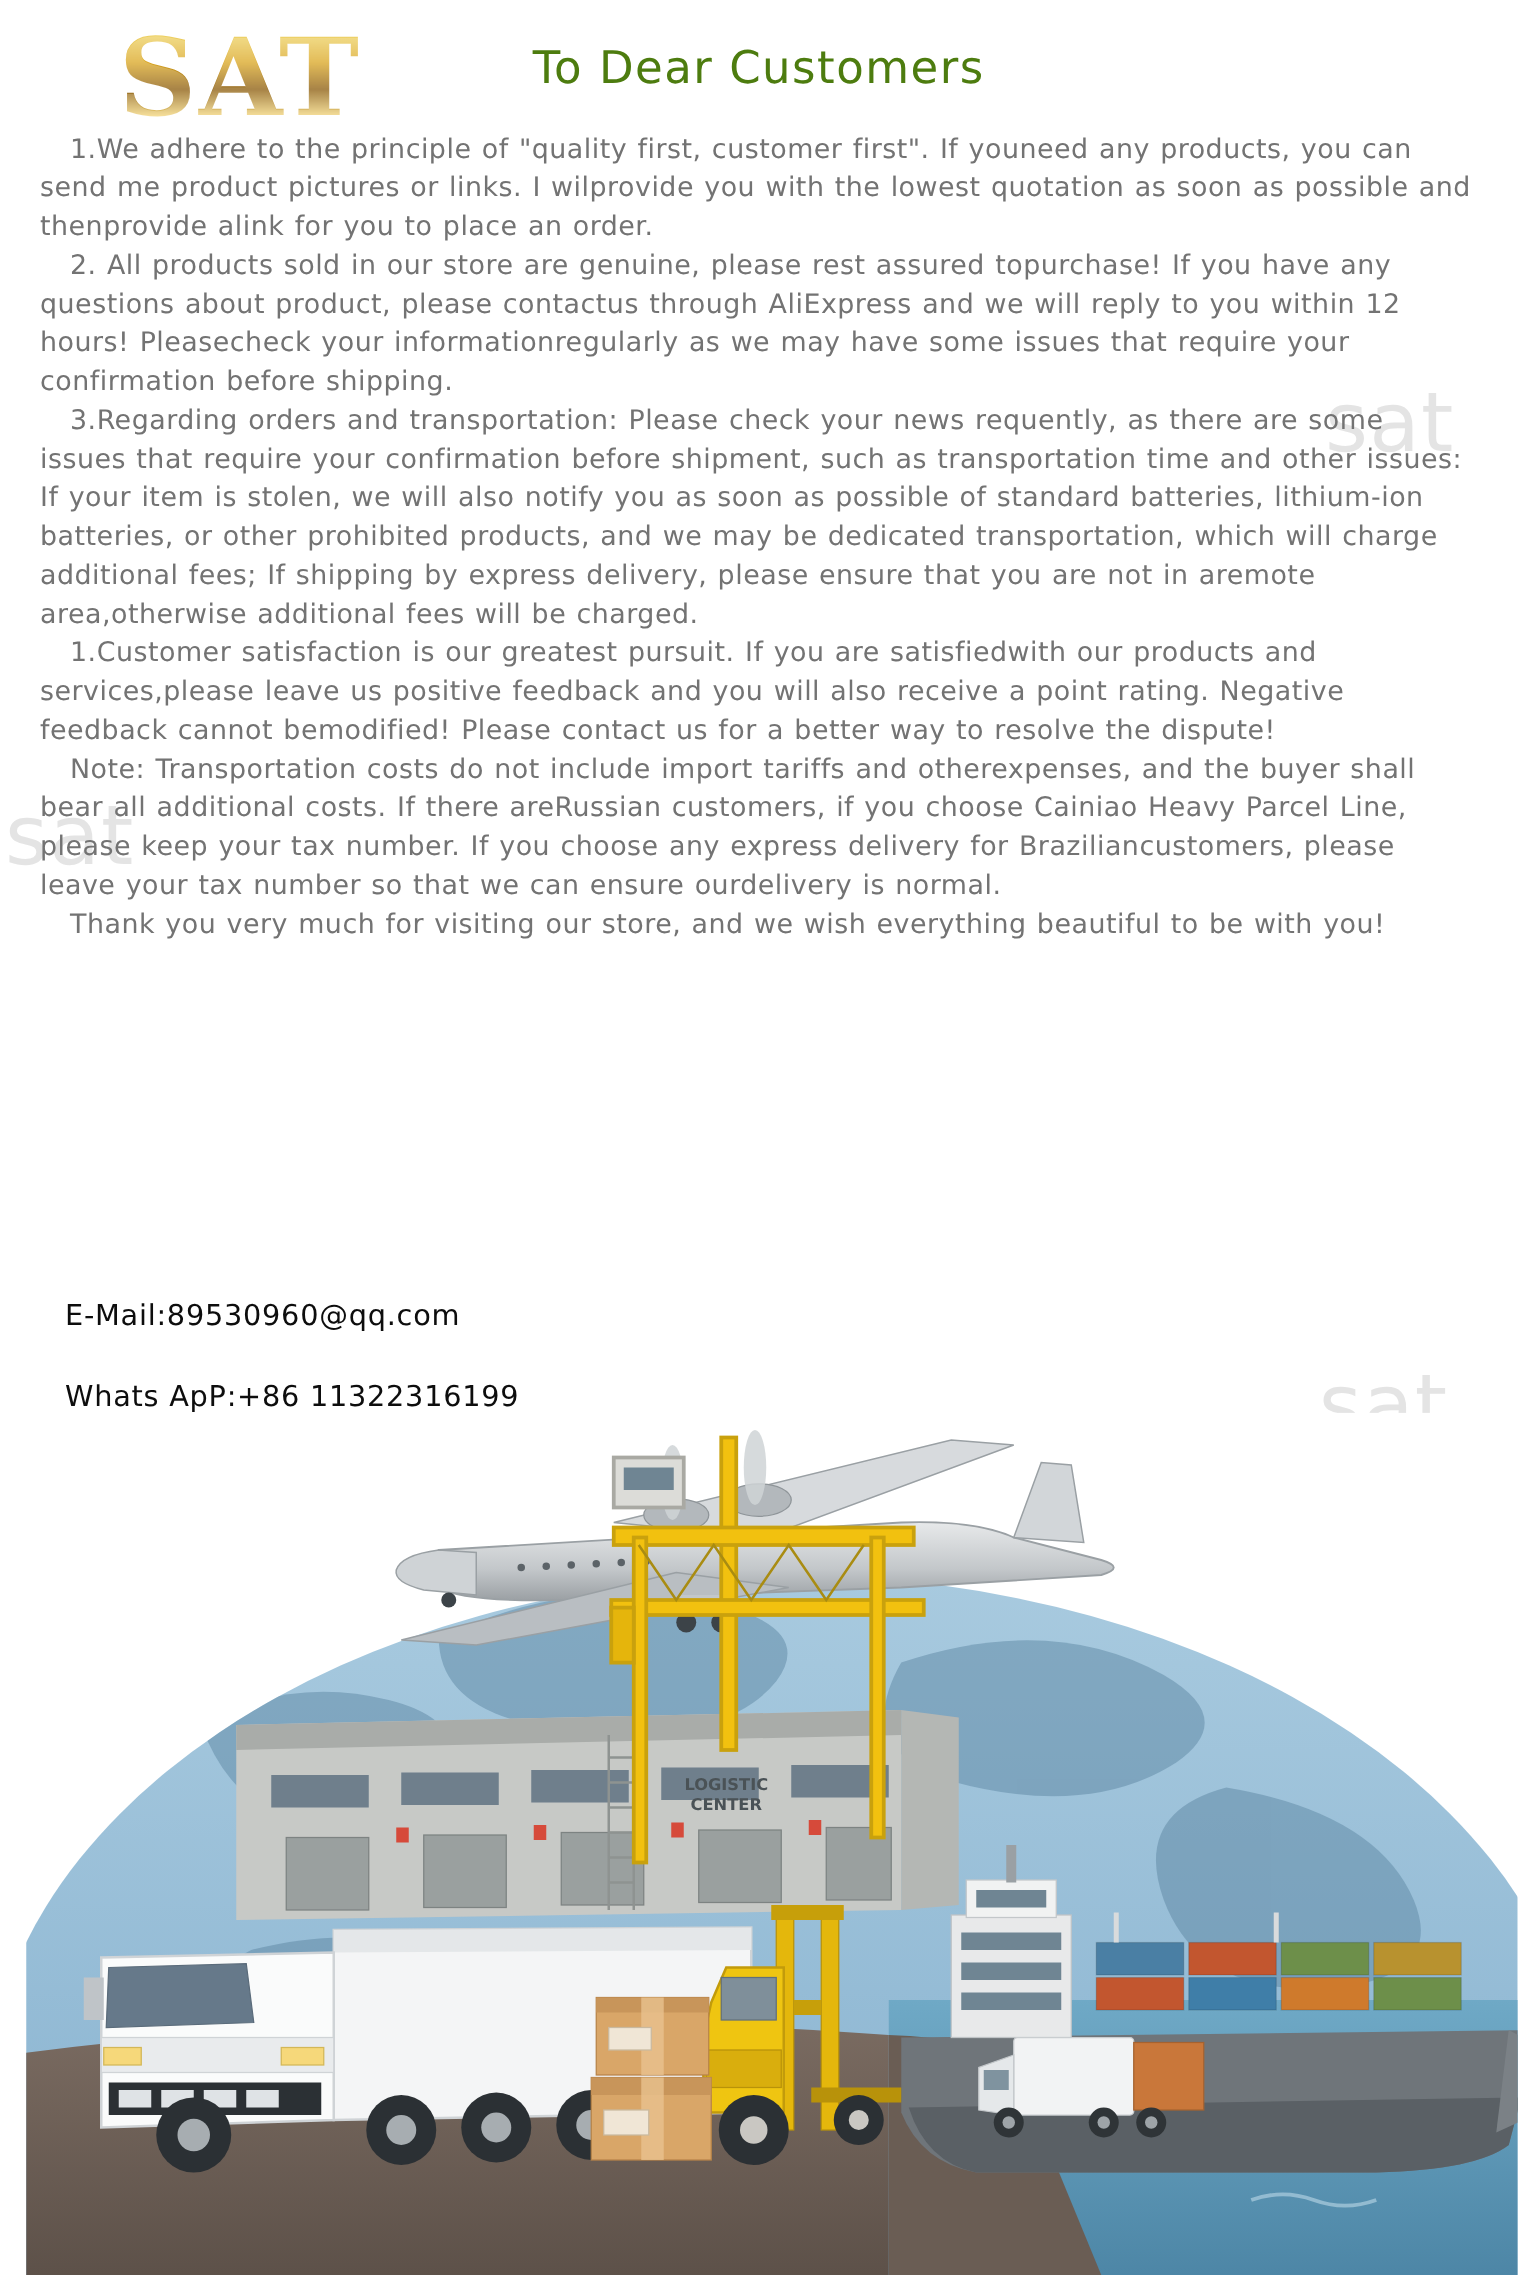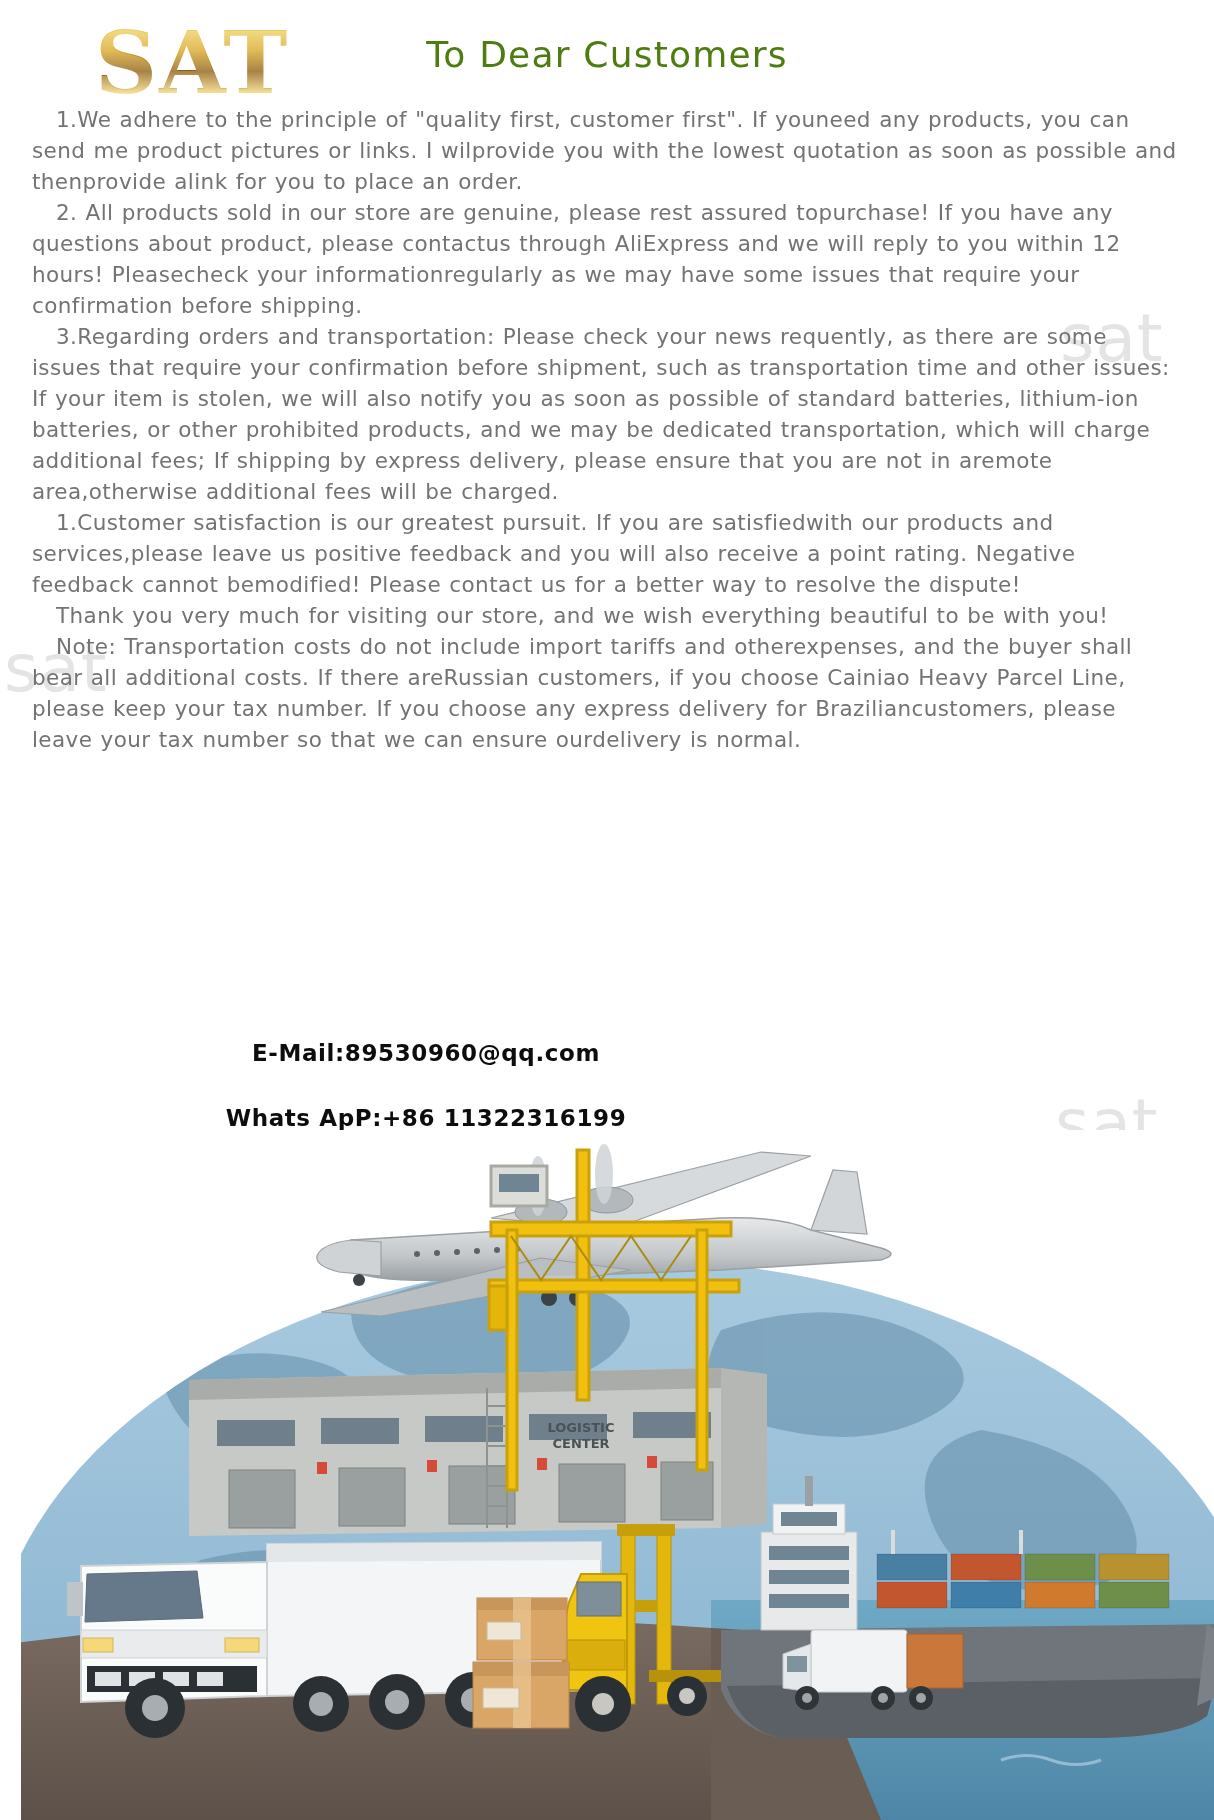--- a/index.html
+++ b/index.html
@@ -75,27 +75,26 @@
   }
   .body-copy p {
     margin: 0 0 0 0;
     text-indent: 24px;
     word-spacing: 1px;
   }
 
   
   .contact {
     position: absolute;
-    left: 76px;
+    left: 52px;
     width: 700px;
     font-size: 23px;
-    font-weight: 700;
+    font-weight: 400;
     letter-spacing: 0.6px;
     color: #0d0d0d;
-    text-align: center;
   }
   .contact.email  { top: 1040px; }
   .contact.whats  { top: 1105px; }
 
   
   .illustration {
     position: absolute;
     left: 0;
     top: 1130px;
     width: 1214px;
@@ -114,22 +113,22 @@
 
 <div class="sat-logo">SAT</div>
 
 <div class="title">To Dear Customers</div>
 
 <div class="body-copy">
   <p>1.We adhere to the principle of "quality first, customer first". If youneed any products, you can send me product pictures or links. I wilprovide you with the lowest quotation as soon as possible and thenprovide alink for you to place an order.</p>
   <p>2. All products sold in our store are genuine, please rest assured topurchase! If you have any questions about product, please contactus through AliExpress and we will reply to you within 12 hours! Pleasecheck your informationregularly as we may have some issues that require your confirmation before shipping.</p>
   <p>3.Regarding orders and transportation: Please check your news requently, as there are some issues that require your confirmation before shipment, such as transportation time and other issues: If your item is stolen, we will also notify you as soon as possible of standard batteries, lithium-ion batteries, or other prohibited products, and we may be dedicated transportation, which will charge additional fees;  If shipping by express delivery, please ensure that you are not in aremote area,otherwise additional fees will be charged.</p>
   <p>1.Customer satisfaction is our greatest pursuit. If you are satisfiedwith our products and services,please leave us positive feedback and you will also receive a point rating. Negative feedback cannot bemodified! Please contact us for a better way to resolve the dispute!</p>
+  <p>Note: Transportation costs do not include import tariffs and otherexpenses, and the buyer shall bear all additional costs. If there areRussian customers, if you choose Cainiao Heavy Parcel Line, please keep your tax number. If you choose any express delivery for Braziliancustomers, please leave your tax number so that we can ensure ourdelivery is normal.</p>
   <p>Thank you very much for visiting our store, and we wish everything beautiful to be with you!</p>
-  <p>Note: Transportation costs do not include import tariffs and otherexpenses, and the buyer shall bear all additional costs. If there areRussian customers, if you choose Cainiao Heavy Parcel Line, please keep your tax number. If you choose any express delivery for Braziliancustomers, please leave your tax number so that we can ensure ourdelivery is normal.</p>
 </div>
 
 <div class="contact email">E-Mail:89530960@qq.com</div>
 <div class="contact whats">Whats ApP:+86 11322316199</div>
 
 <div class="illustration">
   <svg class="illu-svg" viewBox="0 0 1214 690" xmlns="http://www.w3.org/2000/svg">
     <defs>
       <clipPath id="globeClip">
         <ellipse cx="607" cy="560" rx="640" ry="430"></ellipse>

